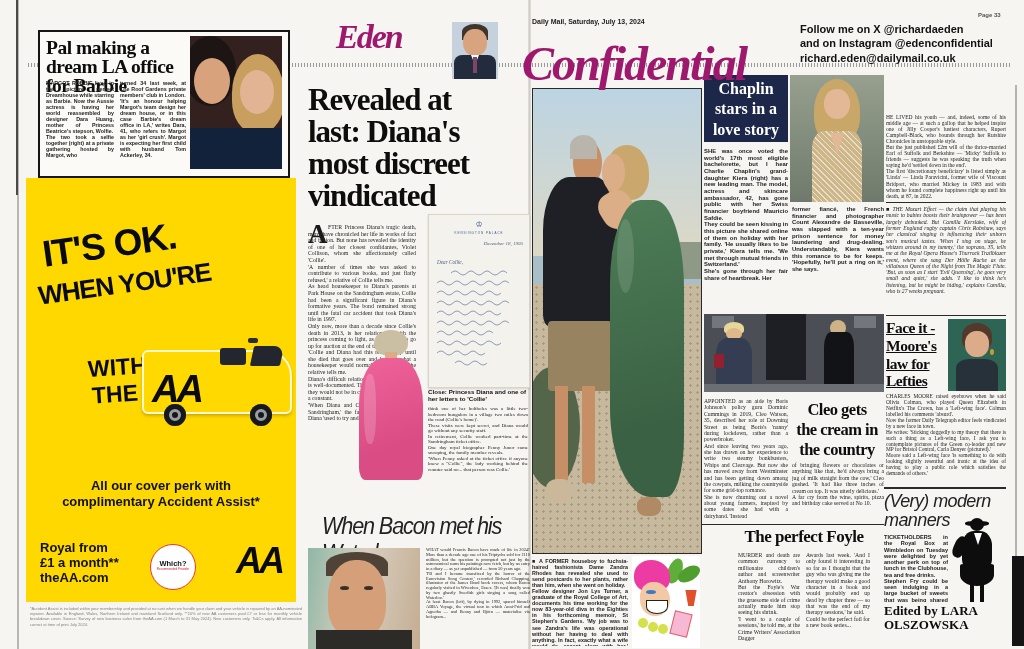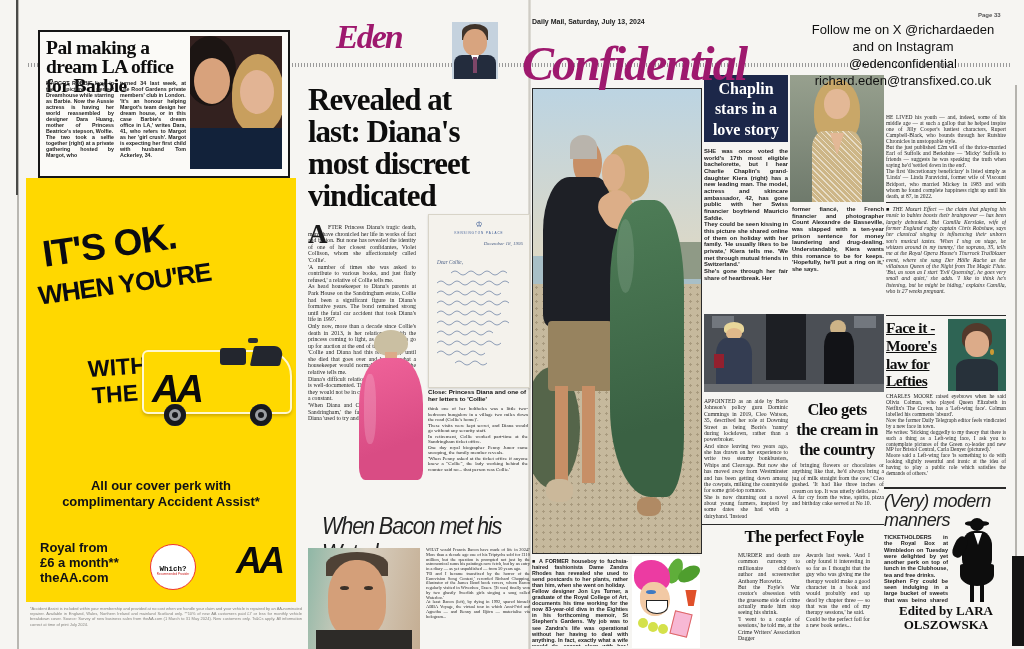--- a/index.html
+++ b/index.html
@@ -68,45 +68,45 @@
       <div class="abs" style="left:22px;bottom:2px;width:22px;height:22px;background:#17181c;border-radius:50%;box-shadow:inset 0 0 0 5px #17181c, inset 0 0 0 8px #9a9da2;"></div>
       <div class="abs" style="right:20px;bottom:2px;width:22px;height:22px;background:#17181c;border-radius:50%;box-shadow:inset 0 0 0 5px #17181c, inset 0 0 0 8px #9a9da2;"></div>
       <div class="abs" style="right:34px;top:14px;width:10px;height:5px;background:#2a2d33;border-radius:2px;"></div>
     </div>
     <div class="abs sans" style="left:0;top:300px;width:270px;text-align:center;font-size:13px;line-height:1.25;font-weight:700;color:#101116;">
       <div>All our cover perk with</div>
       <div>complimentary Accident Assist*</div>
     </div>
     <div class="abs sans" style="left:14px;top:362px;font-weight:700;color:#101116;">
       <div style="font-size:13px;">Royal from</div>
-      <div style="font-size:13px;">£6 a month**</div>
+      <div style="font-size:13px;">£1 a month**</div>
       <div style="font-size:13px;">theAA.com</div>
     </div>
     <div class="abs" style="left:124px;top:366px;width:44px;height:44px;background:#fff;border:1.5px solid #e33;border-radius:50%;text-align:center;">
-      <div class="sans" style="font-size:7.5px;font-weight:900;color:#111;margin-top:20px;font-family:Liberation Mono, monospace;">Which?</div>
+      <div class="sans" style="font-size:7.5px;font-weight:900;color:#111;margin-top:14px;">Which?</div>
       <div class="sans" style="font-size:3px;color:#c22;line-height:1.1;">Recommended Provider</div>
     </div>
     <div class="abs sans" style="right:14px;top:362px;font-size:36px;font-weight:900;font-style:italic;color:#0b0b0b;letter-spacing:-3px;">AA</div>
   </div>
   <div class="abs sans pre" style="left:30px;top:606px;width:272px;font-size:4px;line-height:1.3;color:#84827d;text-align:justify;">*Accident Assist is included within your membership and provided at no cost when we handle your claim and your vehicle is repaired by an AA-nominated repairer. Available in England, Wales, Northern Ireland and mainland Scotland only. **10% of new AA customers paid £7 or less for monthly vehicle breakdown cover. Source: Survey of new business sales from theAA.com (1 March to 31 May 2024). New customers only. Ts&amp;Cs apply. All information correct at time of print July 2024.</div>
 
   <div class="abs serif masthead" style="left:336px;top:18px;font-size:34px;z-index:2;">Eden</div>
   <div class="abs photo" style="left:452px;top:22px;width:46px;height:57px;background:#c5d2de;z-index:2;">
     <div class="abs" style="left:10px;top:2px;width:26px;height:16px;background:#3f332a;border-radius:50% 50% 0 0;"></div>
     <div class="abs" style="left:11px;top:7px;width:24px;height:27px;background:#d8a47f;border-radius:46%;"></div>
     <div class="abs" style="left:2px;top:33px;width:42px;height:24px;background:#232c3d;border-radius:8px 8px 0 0;"></div>
     <div class="abs" style="left:19px;top:33px;width:8px;height:10px;background:#fff;clip-path:polygon(0 0,100% 0,50% 100%);"></div>
     <div class="abs" style="left:21px;top:35px;width:4px;height:16px;background:#7d4668;"></div>
   </div>
   <div class="abs sans" style="left:532px;top:18px;font-size:7px;font-weight:700;color:#222;z-index:2;">Daily Mail, Saturday, July 13, 2024</div>
   <div class="abs serif masthead" style="left:522px;top:36px;font-size:48px;z-index:2;">Confidential</div>
-  <div class="abs sans" style="left:800px;top:22px;width:206px;text-align:center;font-size:13px;line-height:1.3;font-weight:400;color:#111;z-index:2;">
+  <div class="abs sans" style="left:800px;top:22px;width:206px;text-align:left;font-size:11px;line-height:1.3;font-weight:700;color:#111;z-index:2;">
     <div>Follow me on X @richardaeden</div>
     <div>and on Instagram @edenconfidential</div>
-    <div>richard.eden@transfixed.co.uk</div>
+    <div>richard.eden@dailymail.co.uk</div>
   </div>
 
   <div class="abs serif headline pre" style="left:308px;top:84px;width:224px;font-size:31px;line-height:1.03;letter-spacing:-1px;">Revealed at
 last: Diana's
 most discreet
 vindicated</div>
   <div class="abs serif" style="left:308px;top:222px;font-size:27px;font-weight:900;line-height:.9;">A</div>
   <div class="abs bt pre" style="left:308px;top:224px;width:108px;height:288px;font-size:5.8px;text-indent:20px;">FTER Princess Diana's tragic death, many have chronicled her life in works of fact and fiction. But none has revealed the identity of one of her closest confidantes, Violet Collison, whom she affectionately called 'Collie'.
 'A number of times she was asked to contribute to various books, and just flatly refused,' a relative of Collie tells me.
 As head housekeeper to Diana's parents at Park House on the Sandringham estate, Collie had been a significant figure in Diana's formative years. The bond remained strong until the fatal car accident that took Diana's life in 1997.
@@ -271,16 +271,16 @@
   <div class="abs" style="left:950px;top:518px;width:60px;height:84px;">
     <div class="abs" style="left:20px;top:0;width:14px;height:13px;background:#0d0d0d;border-radius:50%;"></div>
     <div class="abs" style="left:15px;top:3px;width:24px;height:5px;background:#0d0d0d;border-radius:40%;"></div>
     <div class="abs" style="left:12px;top:13px;width:30px;height:36px;background:#0d0d0d;border-radius:40% 40% 20% 20%;"></div>
     <div class="abs" style="left:24px;top:15px;width:8px;height:12px;background:#fff;clip-path:polygon(0 0,100% 0,50% 100%);"></div>
     <div class="abs" style="left:4px;top:18px;width:12px;height:22px;background:#0d0d0d;border-radius:40%;transform:rotate(24deg);"></div>
     <div class="abs" style="left:10px;top:46px;width:34px;height:22px;background:#0d0d0d;border-radius:10% 10% 55% 55%;"></div>
     <div class="abs" style="left:20px;top:66px;width:4px;height:18px;background:#0d0d0d;"></div>
     <div class="abs" style="left:30px;top:66px;width:4px;height:18px;background:#0d0d0d;"></div>
   </div>
-  <div class="abs serif pre" style="left:884px;top:604px;width:124px;font-size:13px;line-height:1.1;font-weight:900;text-align:center;color:#0d0d0d;">Edited by LARA
+  <div class="abs serif pre" style="left:884px;top:604px;width:124px;font-size:13px;line-height:1.1;font-weight:900;color:#0d0d0d;">Edited by LARA
 OLSZOWSKA</div>
 
 </div>
 
 </body></html>

